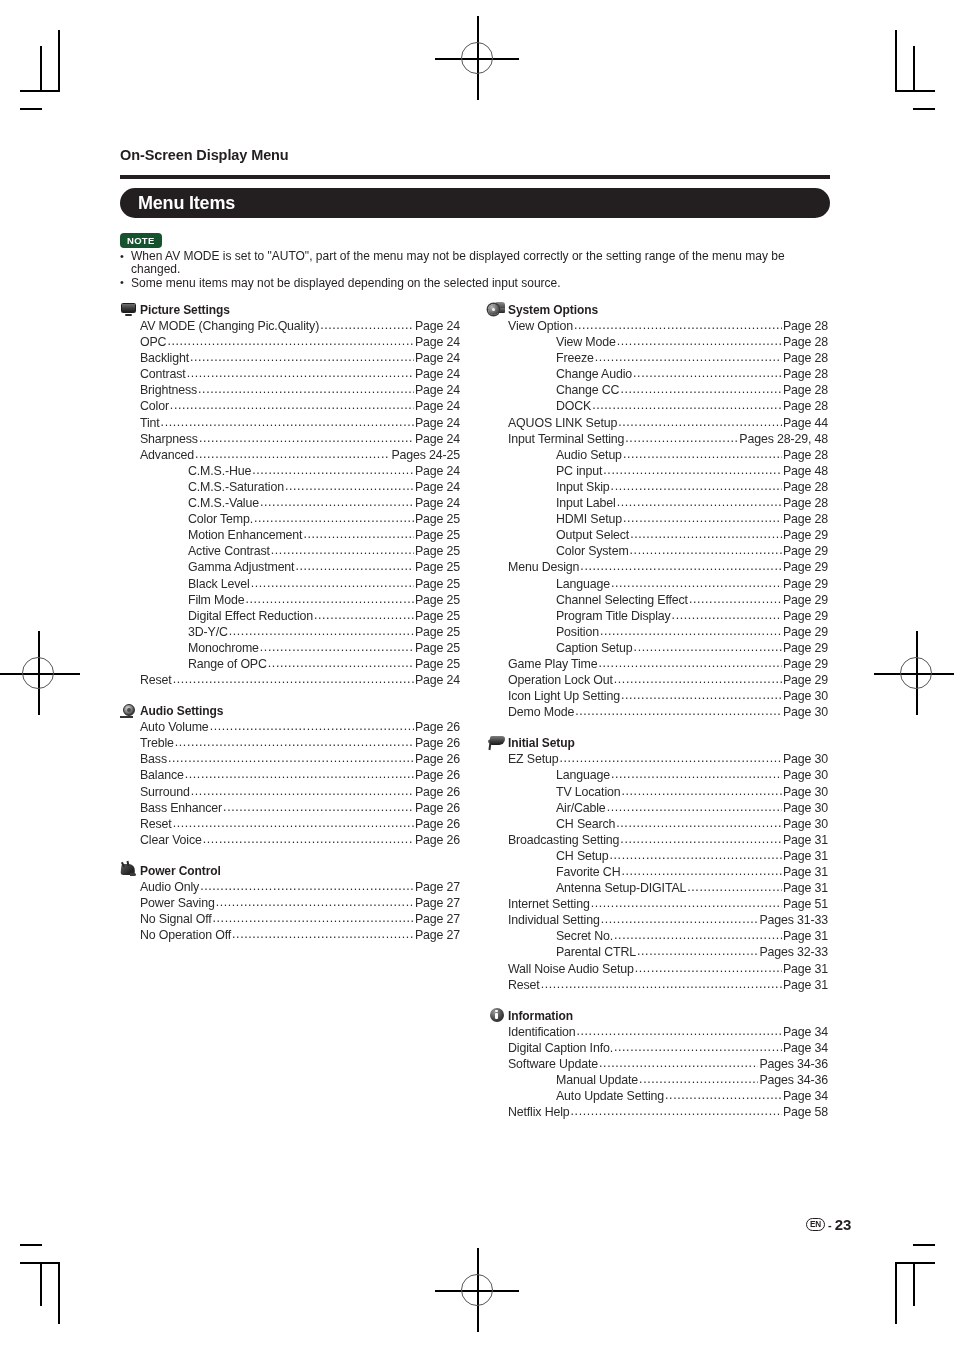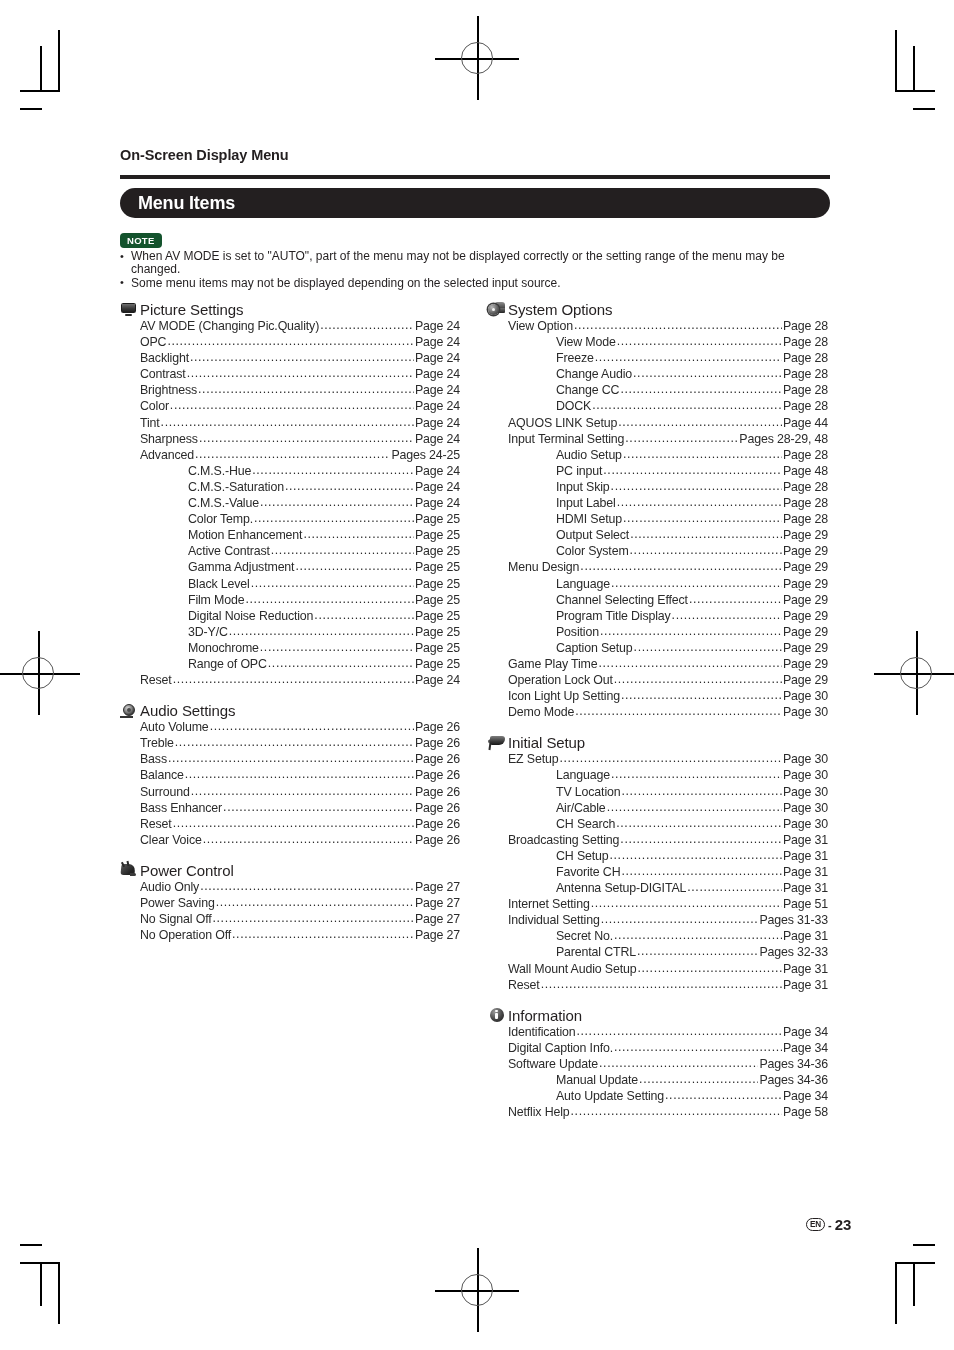--- a/index.html
+++ b/index.html
@@ -58,21 +58,21 @@
   
   .col { position:absolute; width:340px; }
   .col-left  { left:120px; top:300px; }
   .col-right { left:488px; top:300px; }
 
   .group { margin-bottom:13px; }
   .group:last-child { margin-bottom:0; }
 
   .group-head {
     display:flex; align-items:flex-end; gap:3px;
-    font-size:15px; font-weight:normal; margin-bottom:1px;
+    font-size:12px; font-weight:bold; margin-bottom:1px;
     height:17px;
   }
   .group-head .ghl { line-height:14px; letter-spacing:-0.1px; }
 
   .gicon { width:17px; height:15px; position:relative; flex:0 0 17px; }
 
   
   .ic-monitor .scr { position:absolute; left:1px; top:1px; width:15px; height:10px;
       background:linear-gradient(180deg,#6f6f6f 0%,#3a3a3a 55%,#1c1c1c 100%);
       border:1px solid #1d1d1d; border-radius:1.5px; }
@@ -294,21 +294,21 @@
           <span class="lbl">Black Level</span>
           <span class="dots">................................................................................</span>
           <span class="pg">Page 25</span>
         </div>
         <div class="row lvl1">
           <span class="lbl">Film Mode</span>
           <span class="dots">................................................................................</span>
           <span class="pg">Page 25</span>
         </div>
         <div class="row lvl1">
-          <span class="lbl">Digital Noise Reduction</span>
+          <span class="lbl">Digital Effect Reduction</span>
           <span class="dots">................................................................................</span>
           <span class="pg">Page 25</span>
         </div>
         <div class="row lvl1">
           <span class="lbl">3D-Y/C</span>
           <span class="dots">................................................................................</span>
           <span class="pg">Page 25</span>
         </div>
         <div class="row lvl1">
           <span class="lbl">Monochrome</span>
@@ -613,21 +613,21 @@
           <span class="lbl">Secret No.</span>
           <span class="dots">................................................................................</span>
           <span class="pg">Page 31</span>
         </div>
         <div class="row lvl1">
           <span class="lbl">Parental CTRL</span>
           <span class="dots">................................................................................</span>
           <span class="pg">Pages 32-33</span>
         </div>
         <div class="row lvl0">
-          <span class="lbl">Wall Mount Audio Setup</span>
+          <span class="lbl">Wall Noise Audio Setup</span>
           <span class="dots">................................................................................</span>
           <span class="pg">Page 31</span>
         </div>
         <div class="row lvl0">
           <span class="lbl">Reset</span>
           <span class="dots">................................................................................</span>
           <span class="pg">Page 31</span>
         </div>
       </div>
       <div class="group">

